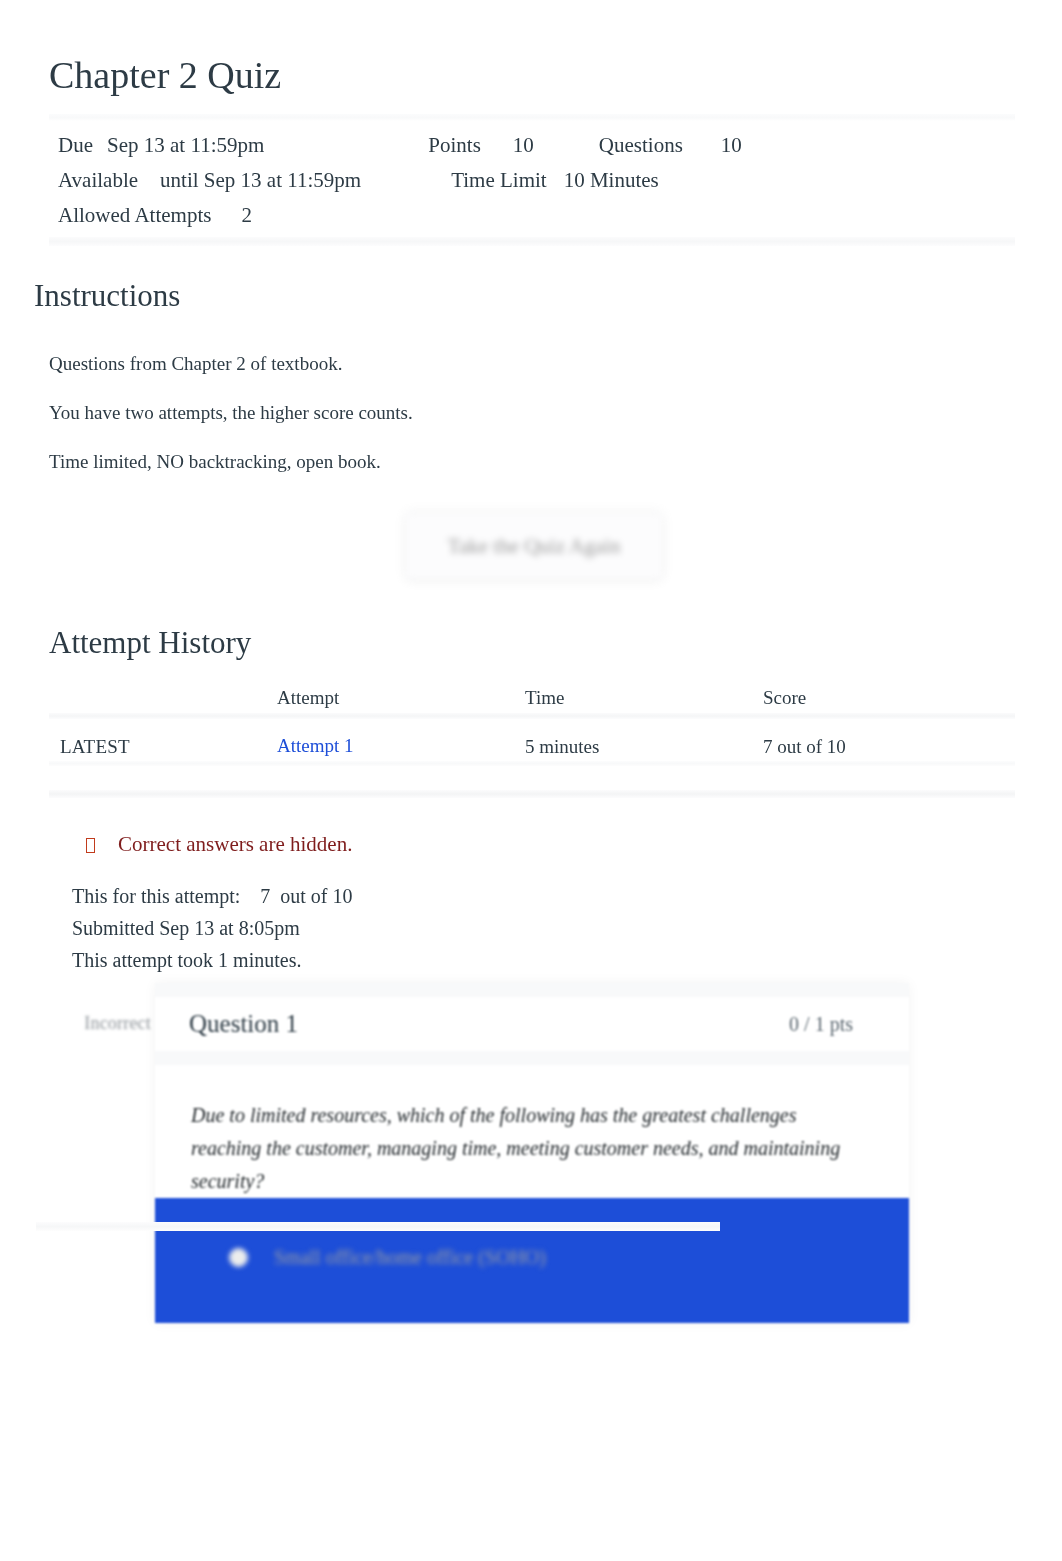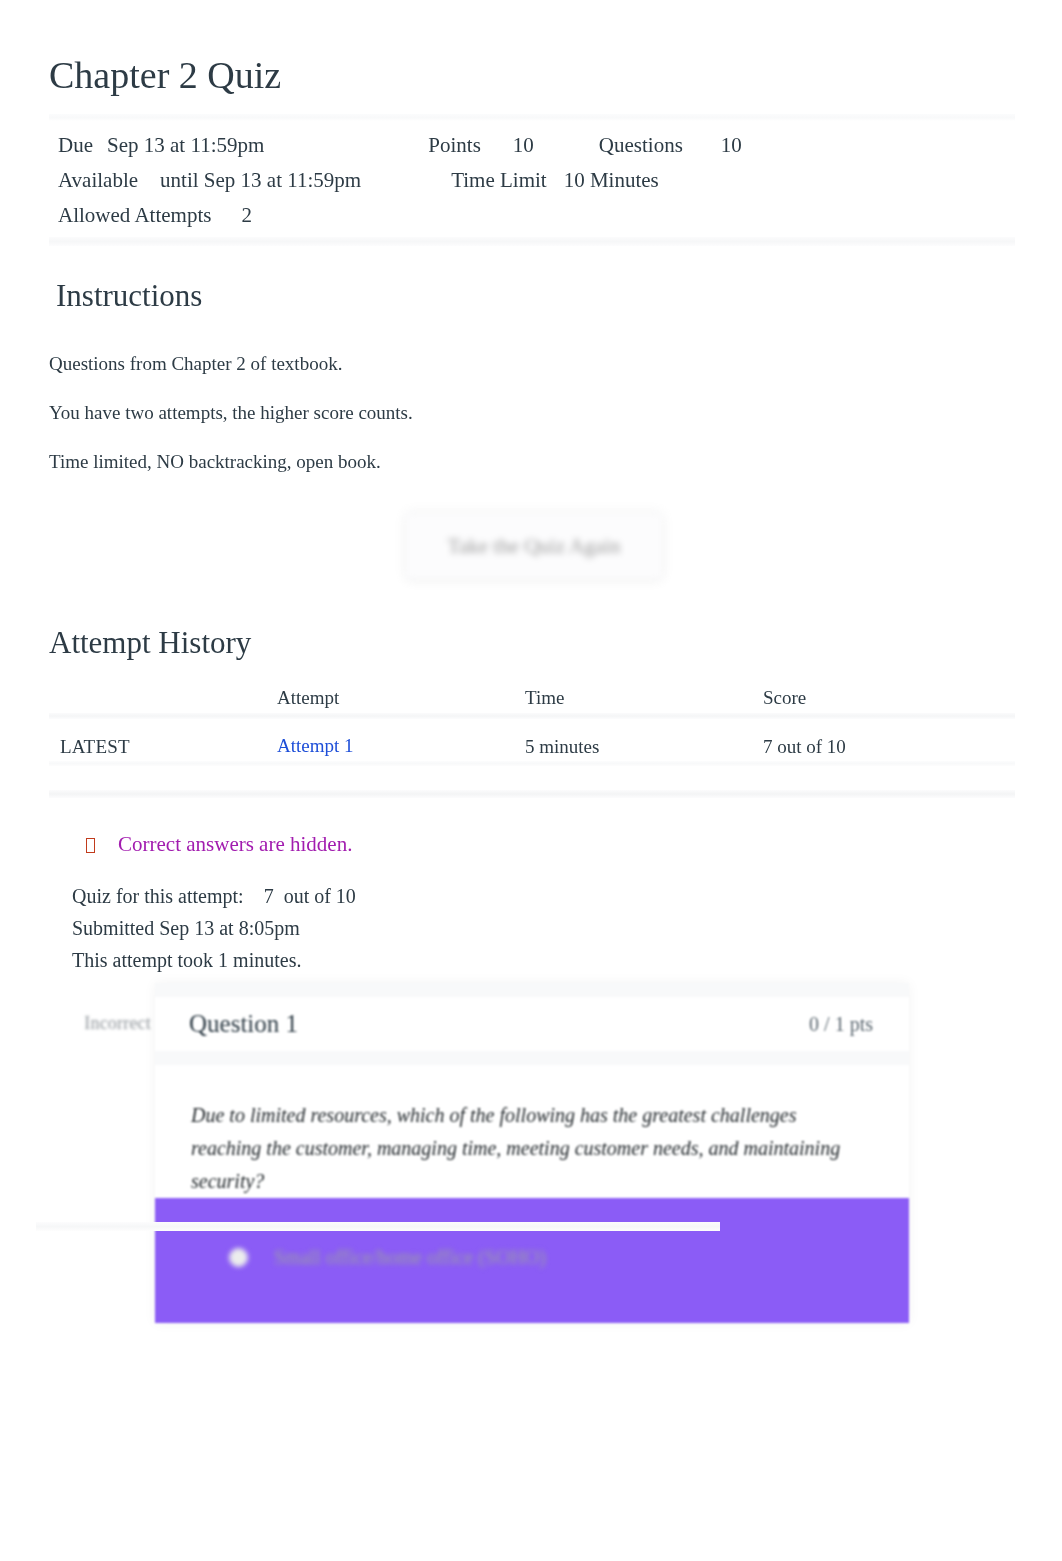--- a/index.html
+++ b/index.html
@@ -88,21 +88,21 @@
   .ic-avail-val   { margin-left: 22px; }
   .ic-tl-lbl      { margin-left: 90px; }
   .ic-tl-val      { margin-left: 17px; }
 
   .ic-att-lbl     { margin-left: 9px; }
   .ic-att-val     { margin-left: 30px; }
 
   
   .instructions-heading {
     position: absolute;
-    left: 56px;
+    left: 34px;
     top: 276px;
     font-size: 31px;
     font-weight: 400;
     line-height: 40px;
     color: #2d3b45;
     margin: 0;
     text-align: right;
   }
   .instructions-body {
     position: absolute;
@@ -220,21 +220,21 @@
   }
   .latest-cell { font-size: 18px; letter-spacing: .2px; }
 
   
   .answers-hidden {
     position: absolute;
     left: 86px;
     top: 830px;
     display: flex;
     align-items: center;
-    color: #a21caf;
+    color: #7f1d1d;
     font-size: 21px;
     line-height: 28px;
   }
   .tofu-icon {
     display: inline-block;
     width: 9px;
     height: 15px;
     border: 1.4px solid #c13b1c;
     margin-right: 23px;
     position: relative;
@@ -265,21 +265,21 @@
     letter-spacing: .2px;
     filter: blur(1.4px);
   }
 
   .question-card {
     position: absolute;
     left: 155px;
     top: 983px;
     width: 754px;
     height: 340px;
-    background: #8b5cf6;
+    background: #1d4ed8;
     box-shadow: 0 0 12px rgba(0,0,0,0.05);
     filter: blur(0.9px);
   }
   .q-band-top {
     position: absolute;
     left: 0; top: 0;
     width: 754px; height: 14px;
     background: #f8f9fa;
   }
   .q-header {
@@ -292,21 +292,21 @@
     align-items: center;
     justify-content: space-between;
   }
   .q-name {
     margin-left: 34px;
     font-size: 25px;
     color: #2d3b45;
     font-weight: 400;
   }
   .q-points {
-    margin-right: 36px;
+    margin-right: 56px;
     font-size: 20px;
     color: #5b6770;
   }
   .q-band-mid {
     position: absolute;
     left: 0; top: 68px;
     width: 754px; height: 14px;
     background: #f8f9fa;
   }
   .q-body {
@@ -428,21 +428,21 @@
   <div class="row-rule-a"></div>
   <div class="row-rule-b"></div>
 
   <div class="answers-hidden">
     <span class="tofu-icon"></span>
     <span>Correct answers are hidden.</span>
   </div>
 
   <div class="score-summary">
     <div class="line">
-      <span>Quiz for this attempt:</span>
+      <span>This for this attempt:</span>
       <span class="score-num">7</span>
       <span class="score-outof">out of 10</span>
     </div>
     <div class="line">Submitted Sep 13 at 8:05pm</div>
     <div class="line">This attempt took 1 minutes.</div>
   </div>
 
   <div class="incorrect-flag">Incorrect</div>
 
   <div class="question-card">

